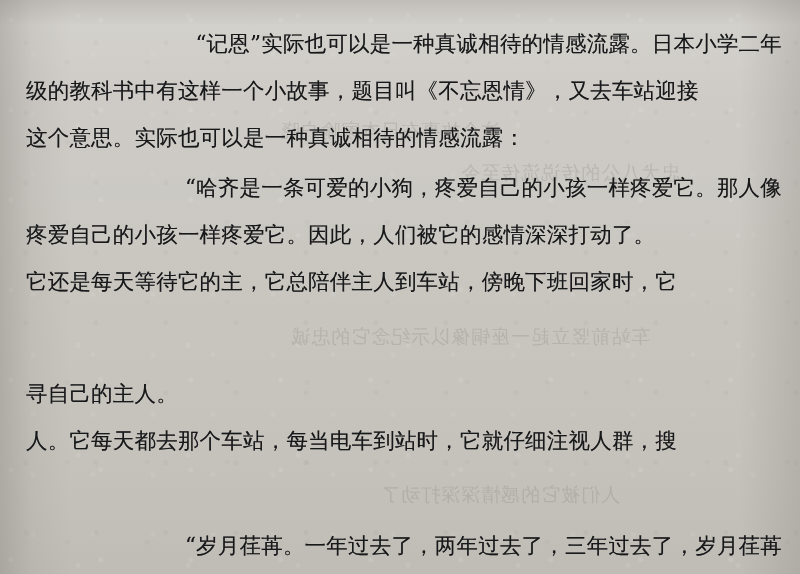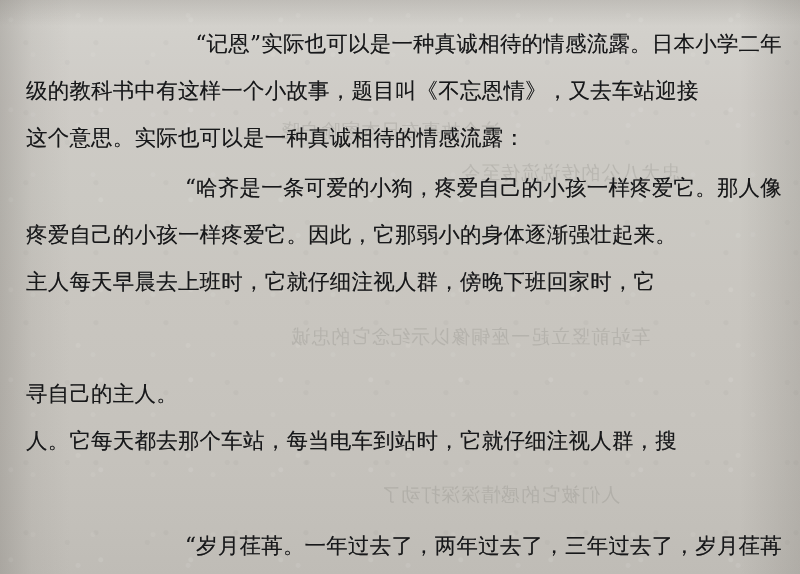--- a/index.html
+++ b/index.html
@@ -149,24 +149,24 @@
         <span>这个意思。实际也可以是一种真诚相待的情感流露：</span>
       </span>
     </p>
 
     <p class="para" id="p2">
       <span class="line justify">
         <span class="indent"></span>
           <span>“哈齐是一条可爱的小狗，疼爱自己的小孩一样疼爱它。那人像</span>
       </span>
       <span class="line justify">
-        <span>疼爱自己的小孩一样疼爱它。因此，它那弱小的身体逐渐强壮起来。</span>
+        <span>疼爱自己的小孩一样疼爱它。因此，人们被它的感情深深打动了。</span>
       </span>
       <span class="line justify">
-        <span>主人每天早晨去上班时，它就仔细注视人群，傍晚下班回家时，它</span>
+        <span>它还是每天等待它的主，它总陪伴主人到车站，傍晚下班回家时，它</span>
       </span>
     </p>
 
     <p class="para" id="p3">
       <span class="line">
         <span>寻自己的主人。</span>
       </span>
       <span class="line justify">
         <span>人。它每天都去那个车站，每当电车到站时，它就仔细注视人群，搜</span>
       </span>

